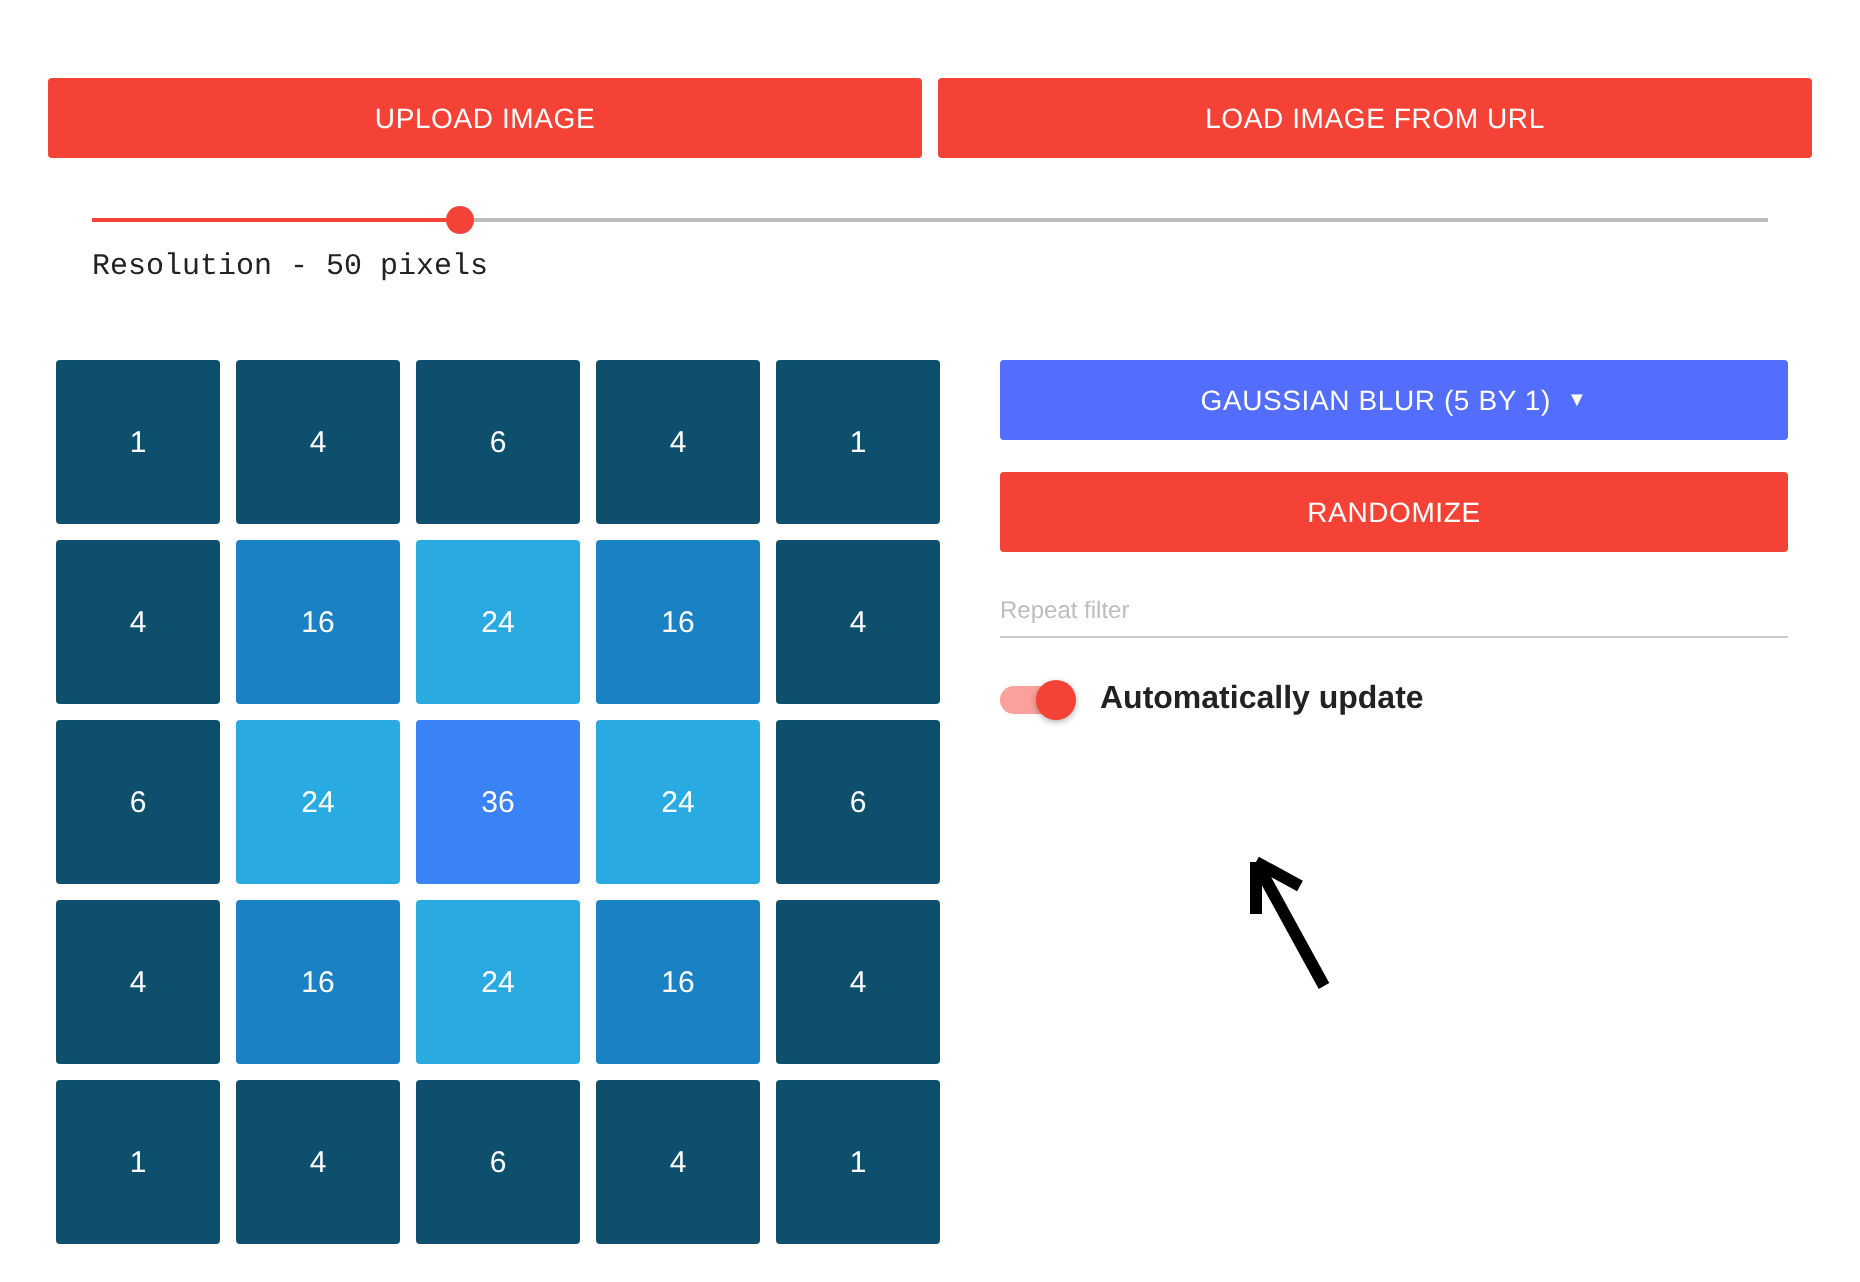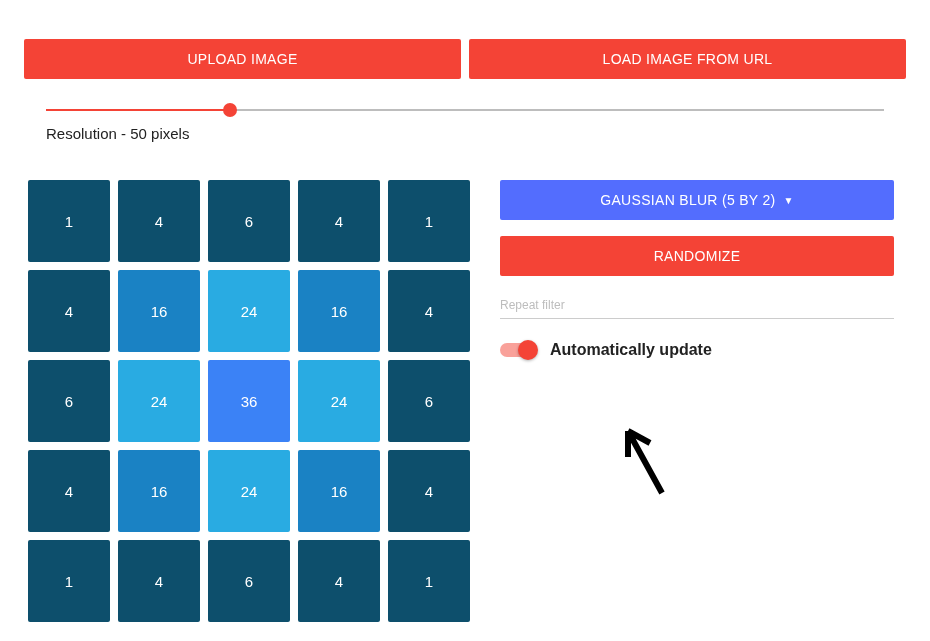--- a/index.html
+++ b/index.html
@@ -10,21 +10,21 @@
   .top-buttons { display: flex; gap: 8px; margin-bottom: 30px; }
   .btn { border: none; cursor: pointer; font-weight: 500; font-size: 14px; letter-spacing: 0.3px; display: flex; align-items: center; justify-content: center; }
   .btn-red { background: #f44336; color: #fff; height: 40px; border-radius: 2px; margin-top: 19px; }
   .top-buttons .btn-red { flex: 1; }
 
   
   .slider-wrap { margin: 0 22px 14px 22px; position: relative; }
   .slider-track { height: 2px; background: #bdbdbd; position: relative; }
   .slider-fill { position: absolute; top: 0; left: 0; height: 2px; background: #f44336; }
   .slider-thumb { position: absolute; width: 14px; height: 14px; background: #f44336; border-radius: 50%; top: -6px; transform: translateX(-50%); }
-  .slider-label { font-size: 15px; color: #222; margin: 10px 22px 0 22px; }
+  .slider-label { font-size: 15px; color: #222; margin: 10px 22px 0 22px; font-family: Liberation Mono, monospace; }
 
   
   .main-row { display: flex; gap: 30px; margin-top: 38px; }
 
   
   .kernel-wrap { margin-left: 4px; }
   .kernel-grid { display: grid; grid-template-columns: repeat(5, 82px); grid-auto-rows: 82px; gap: 8px; }
   .kernel-cell { display: flex; align-items: center; justify-content: center; color: #fff; font-size: 15px; border-radius: 2px; }
 
   
@@ -99,21 +99,21 @@
           <div class="kernel-cell" style="background: rgb(13, 79, 108);">1</div>
           <div class="kernel-cell" style="background: rgb(13, 79, 108);">4</div>
           <div class="kernel-cell" style="background: rgb(13, 79, 108);">6</div>
           <div class="kernel-cell" style="background: rgb(13, 79, 108);">4</div>
           <div class="kernel-cell" style="background: rgb(13, 79, 108);">1</div>
         </div>
     </div>
 
     <div class="right-panel">
       <button class="btn btn-blue">
-        <span>GAUSSIAN BLUR (5 BY 2)</span>
+        <span>GAUSSIAN BLUR (5 BY 1)</span>
         <span class="caret">▼</span>
       </button>
 
 
       <button class="btn btn-red-wide">RANDOMIZE</button>
 
       <input class="repeat-input" type="text" placeholder="Repeat filter" style="">
 
       <div class="toggle-row">
         <div class="toggle">

